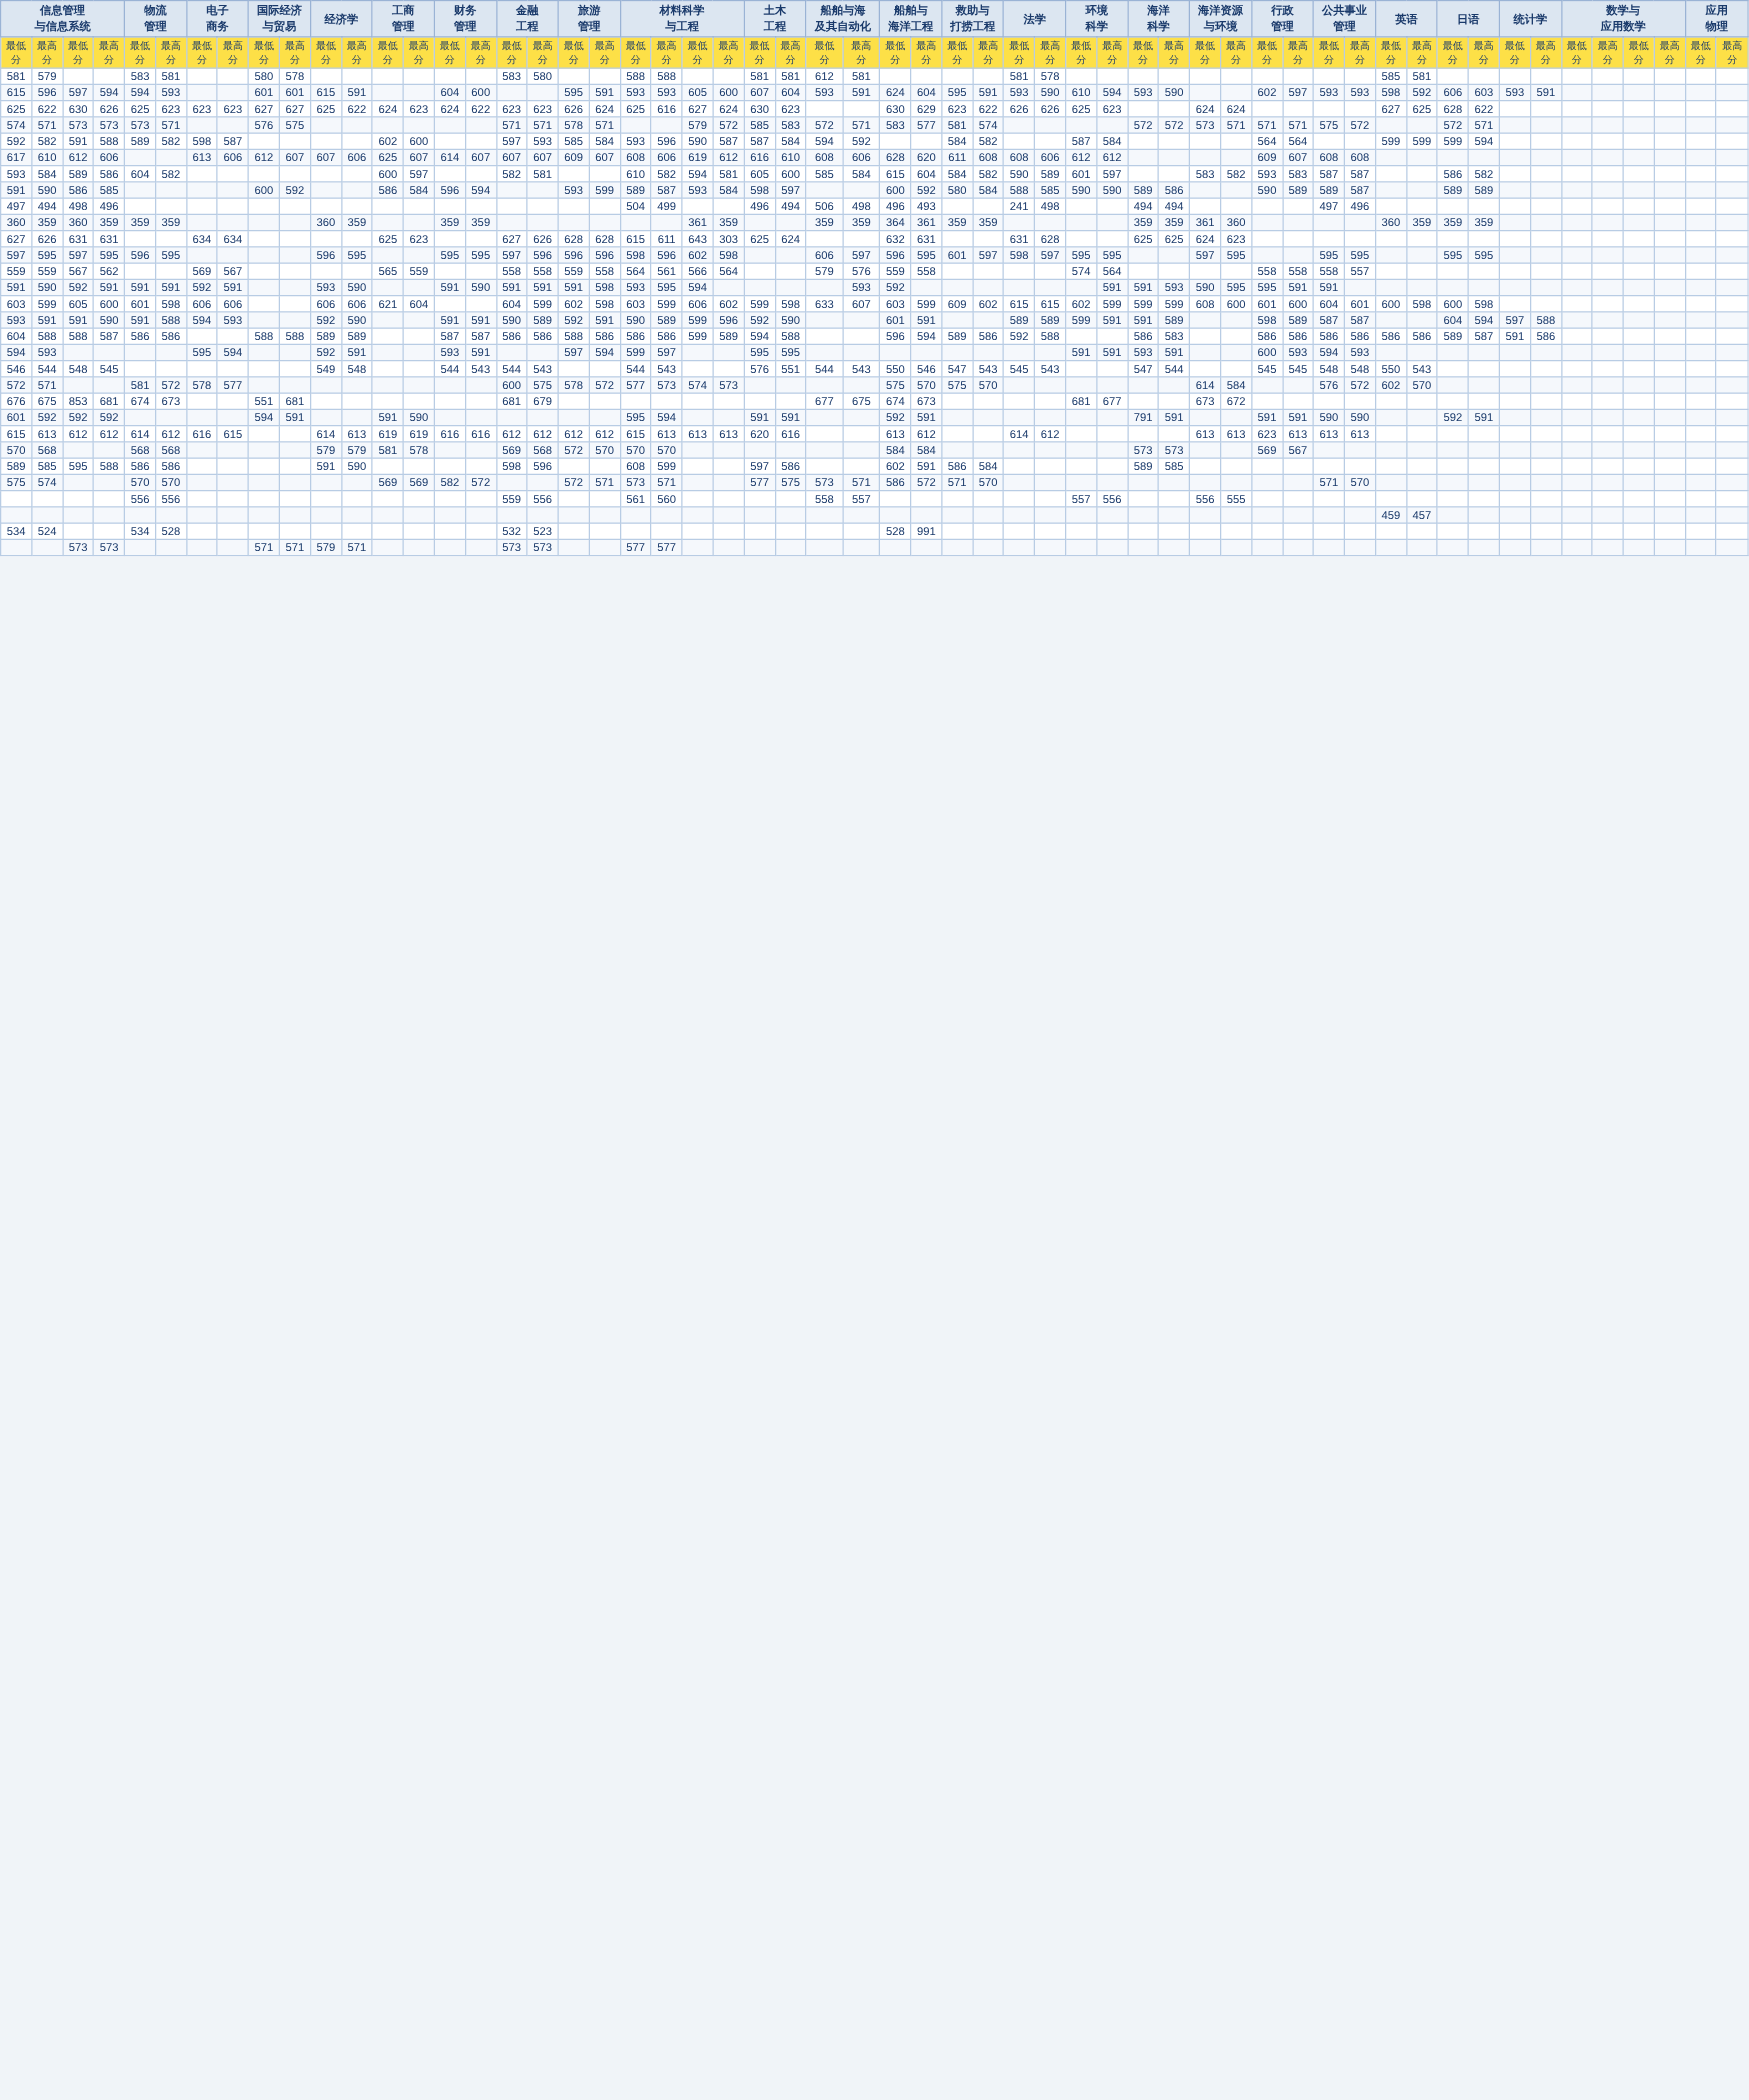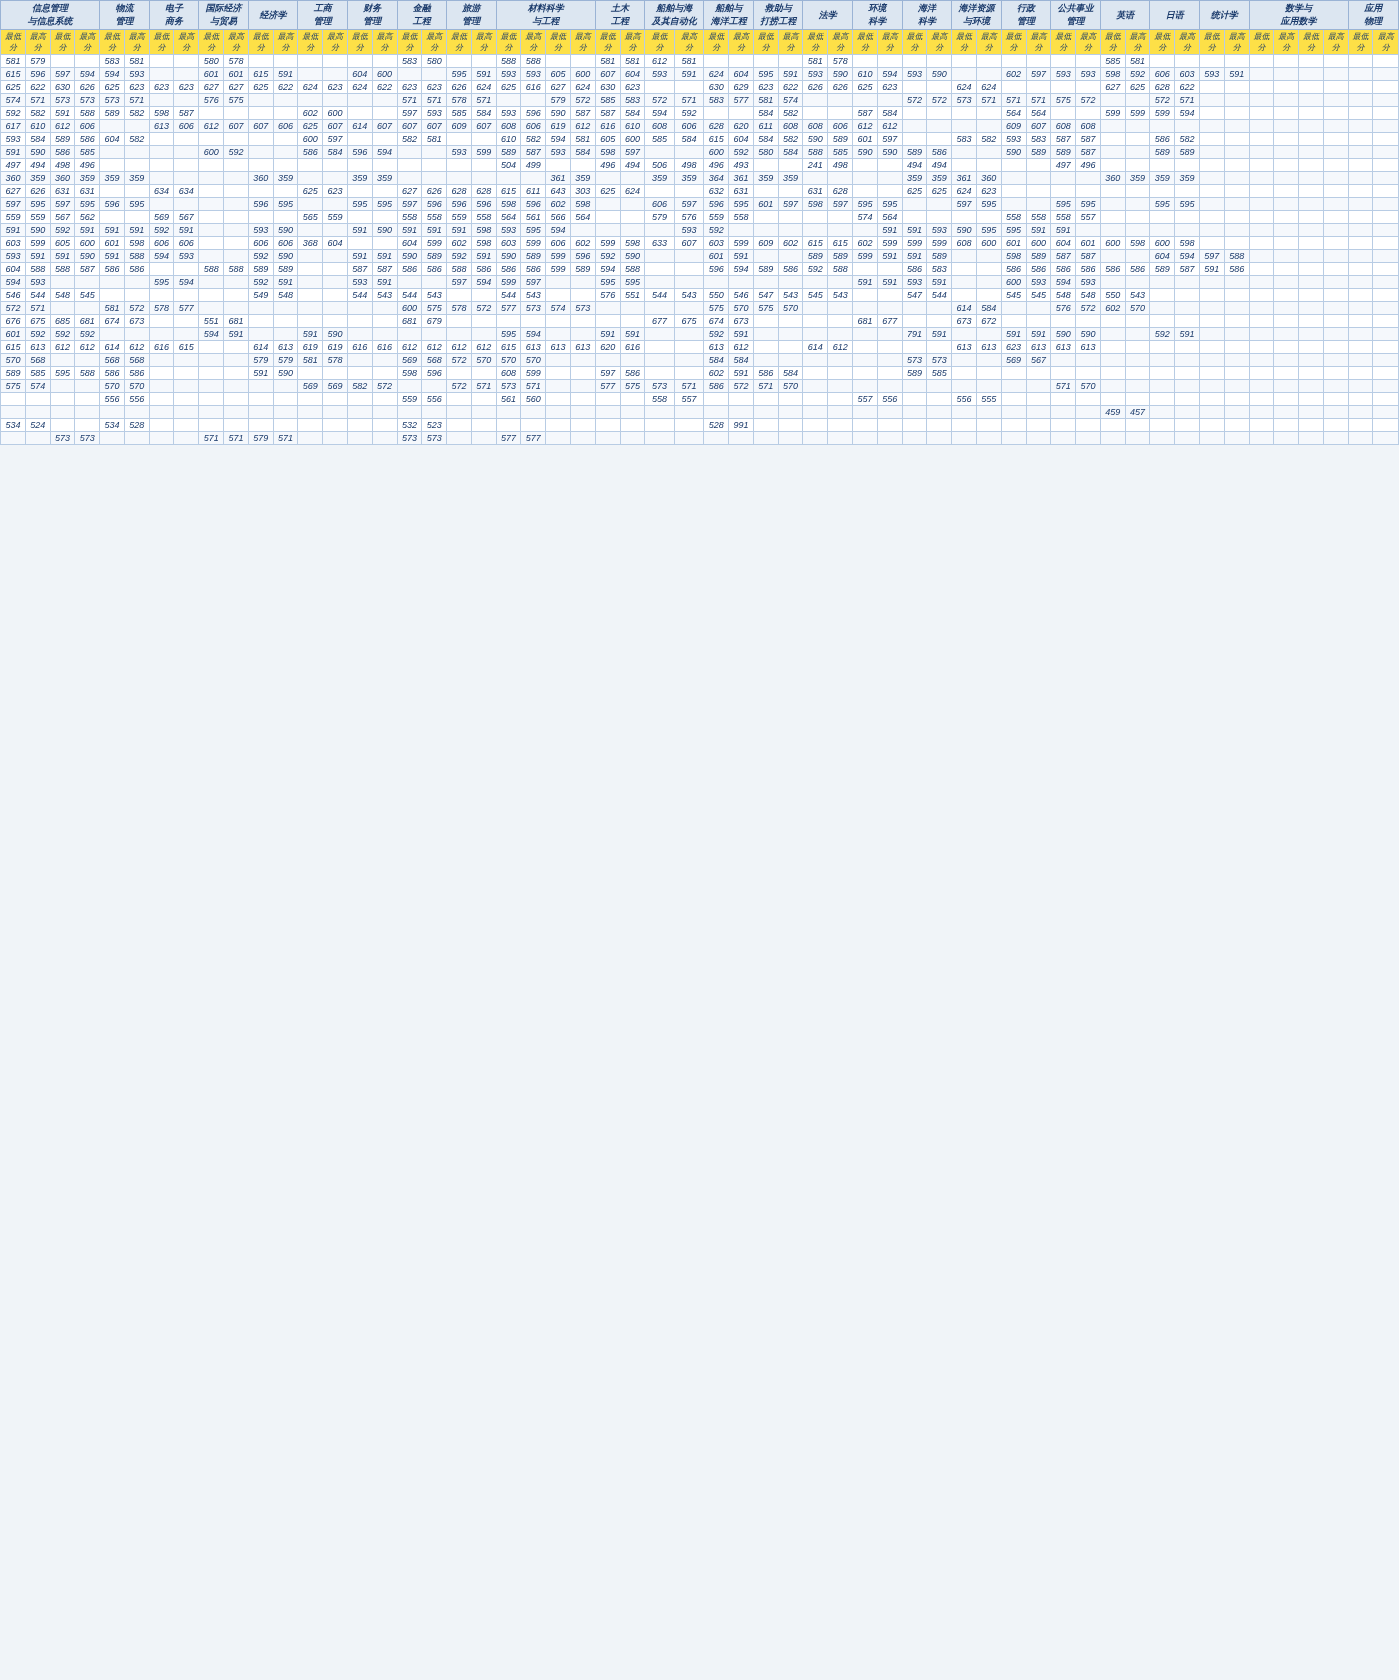--- a/index.html
+++ b/index.html
@@ -6,21 +6,20 @@
     body {
       font-family: Arial, sans-serif;
       font-size: 10px;
       background: #f0f4f8;
       color: #1a3a6b;
       overflow-x: auto;
     }
     .table-container {
       width: 1399px;
       overflow-x: auto;
-      font-style: italic;
     }
     table {
       border-collapse: collapse;
       width: 100%;
       background: white;
     }
     th, td {
       border: 1px solid #b8cce4;
       text-align: center;
       padding: 1px 2px;
@@ -960,21 +959,21 @@
           <td>605</td>
           <td>600</td>
           <td>601</td>
           <td>598</td>
           <td>606</td>
           <td>606</td>
           <td></td>
           <td></td>
           <td>606</td>
           <td>606</td>
-          <td>368</td>
+          <td>621</td>
           <td>604</td>
           <td></td>
           <td></td>
           <td>604</td>
           <td>599</td>
           <td>602</td>
           <td>598</td>
           <td>603</td>
           <td>599</td>
           <td>606</td>
@@ -1298,21 +1297,21 @@
           <td></td>
           <td></td>
           <td></td>
           <td></td>
           <td></td>
           <td></td>
         </tr>
         <tr class="data-row">
           <td>676</td>
           <td>675</td>
-          <td>685</td>
+          <td>853</td>
           <td>681</td>
           <td>674</td>
           <td>673</td>
           <td></td>
           <td></td>
           <td>551</td>
           <td>681</td>
           <td></td>
           <td></td>
           <td></td>

